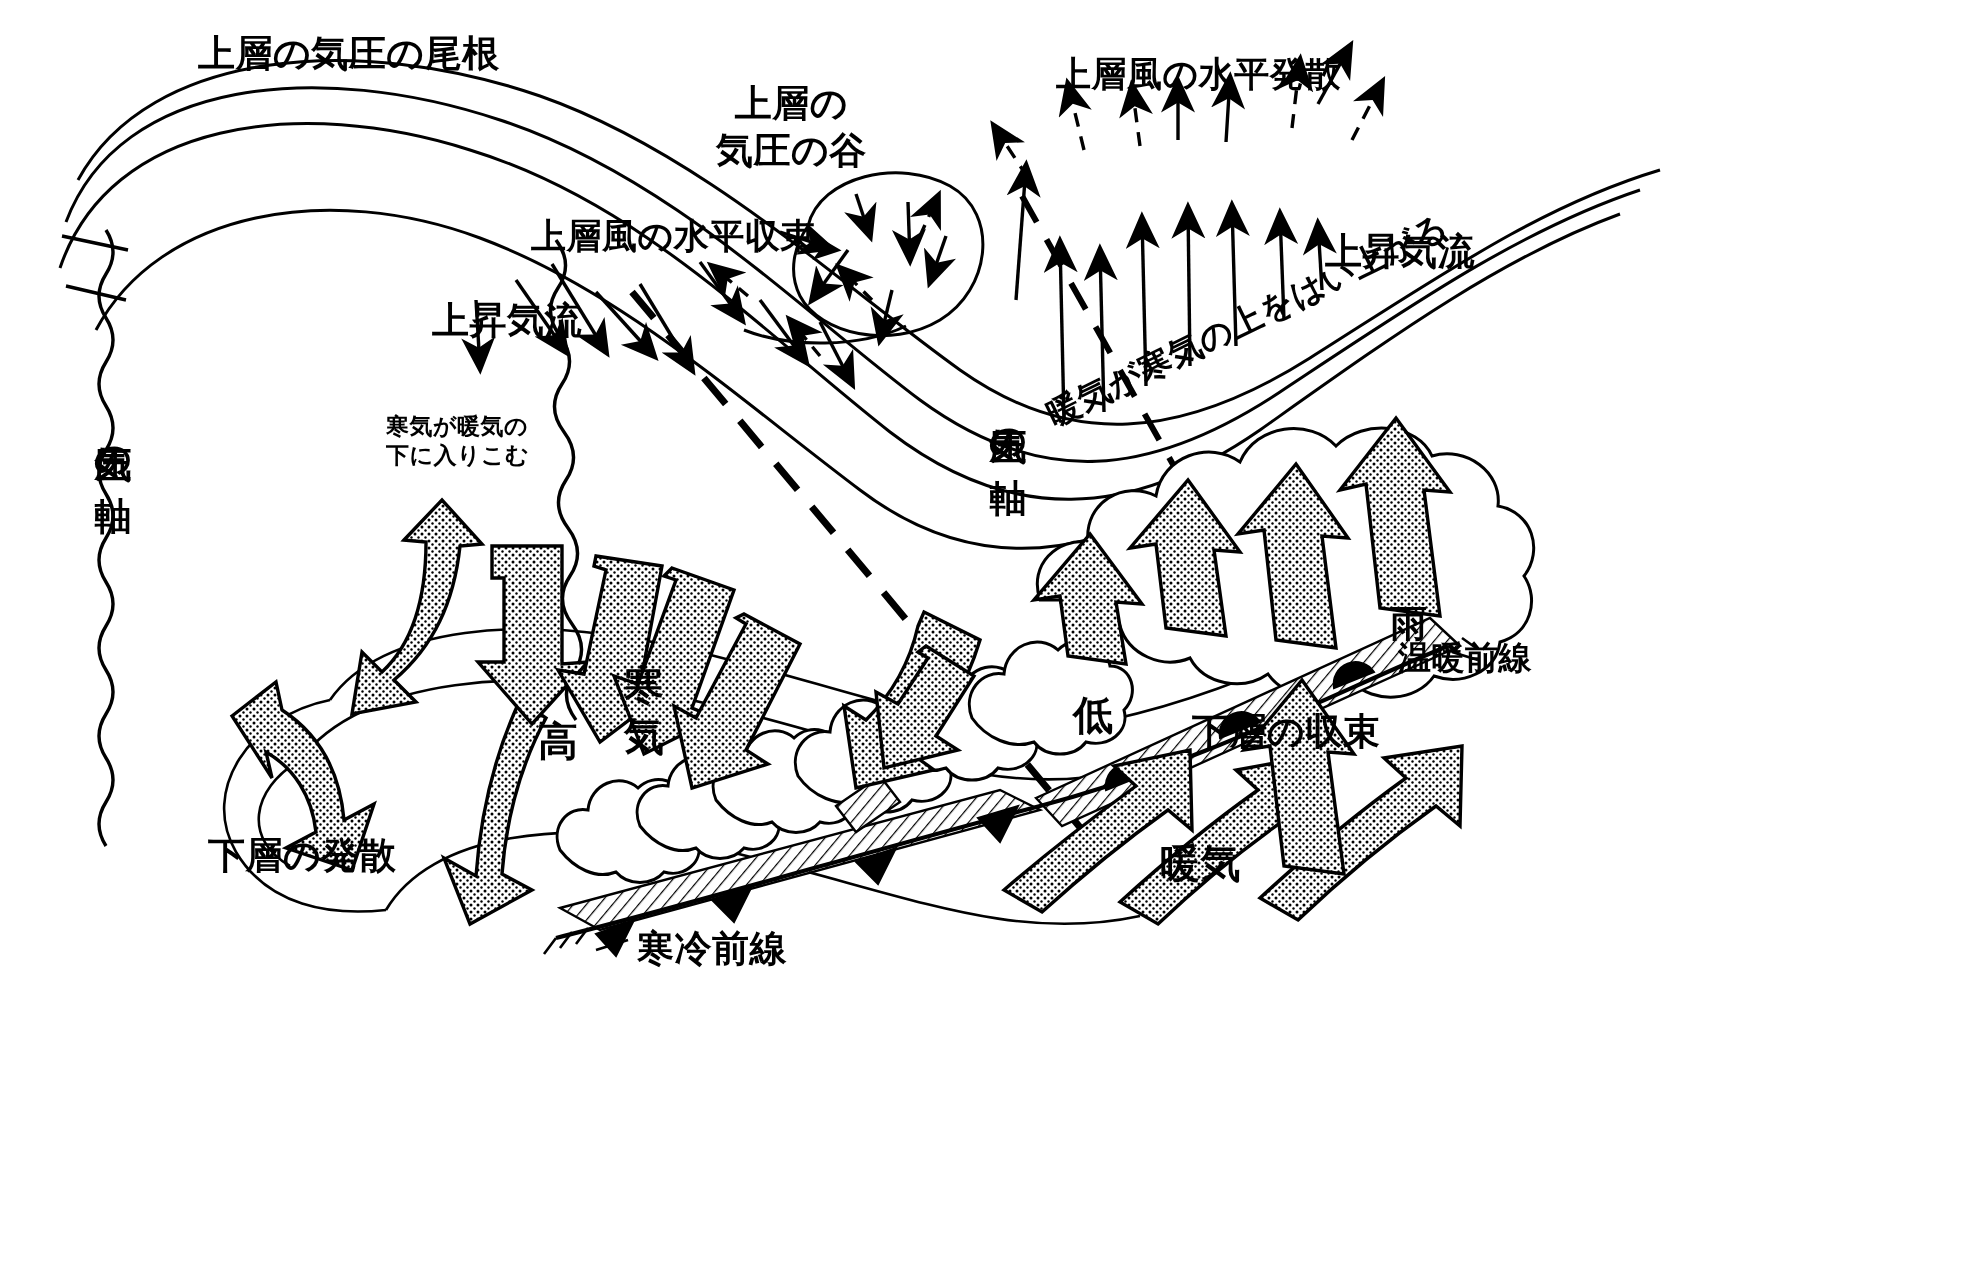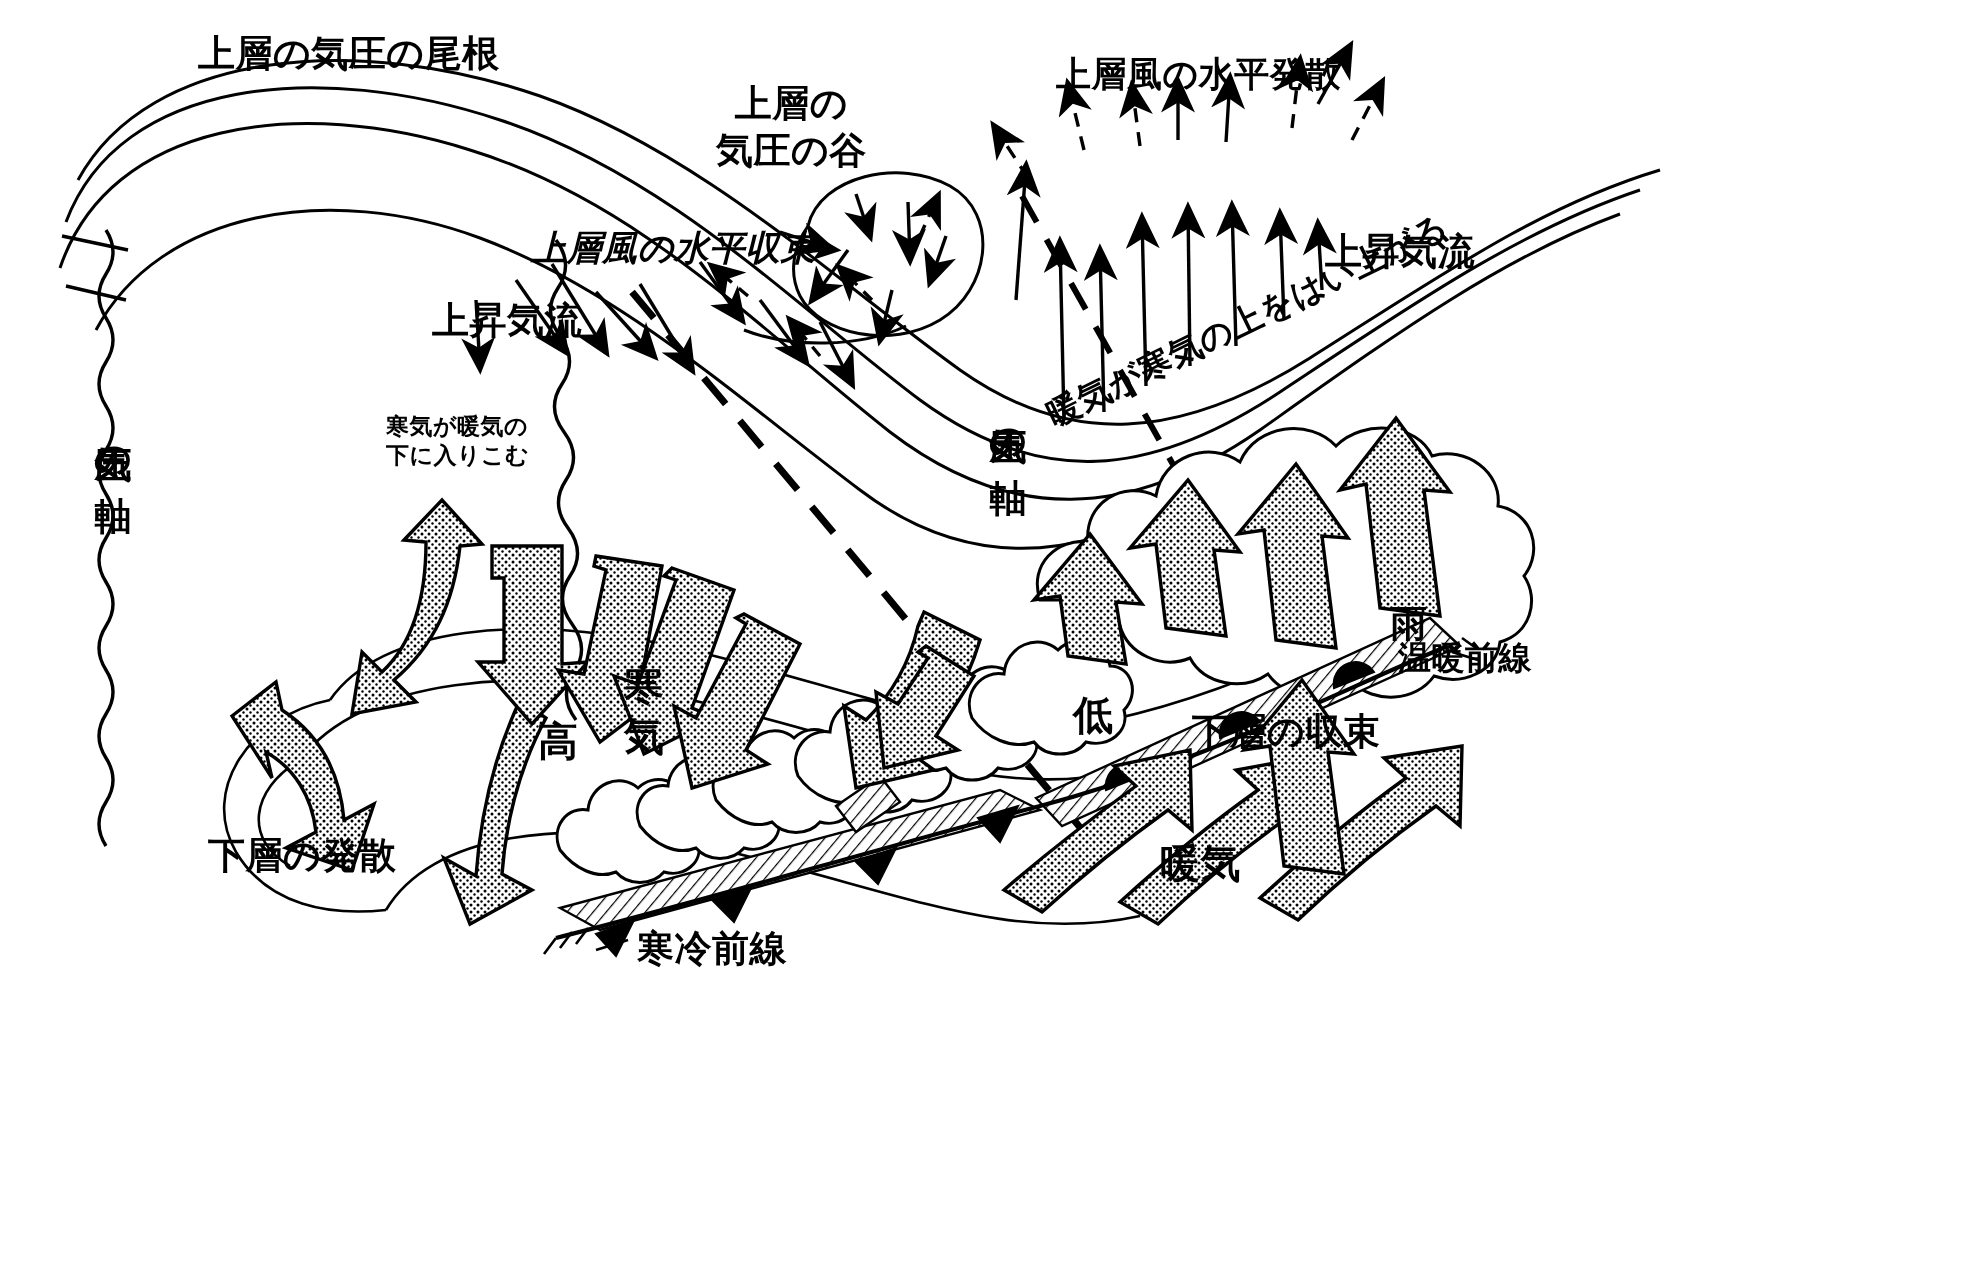--- a/index.html
+++ b/index.html
@@ -234,21 +234,21 @@
     </g>
   </svg>
 
   <div class="lbl" style="left:198px; top:30px; font-size:37px;">上層の気圧の尾根</div>
 
   <div class="lbl" style="left:716px; top:80px; font-size:37px; text-align:center;">上層の
 気圧の谷</div>
 
   <div class="lbl" style="left:1056px; top:52px; font-size:35px;">上層風の水平発散</div>
 
-  <div class="lbl" style="left:531px; top:226px; font-size:35px;font-style:italic;">上層風の水平収束</div>
+  <div class="lbl" style="left:531px; top:214px; font-size:35px;">上層風の水平収束</div>
 
   <div class="lbl" style="left:1325px; top:228px; font-size:37px;">上昇気流</div>
 
   <div class="lbl" style="left:432px; top:297px; font-size:37px;">上昇気流</div>
 
   <div class="lbl rot" style="left:1040px; top:398px; font-size:33px; transform:rotate(-26deg);">暖気が寒気の上をはい上がる</div>
 
   <div class="lbl vert" style="left:92px; top:418px; font-size:37px;">気圧の軸</div>
 
   <div class="lbl vert" style="left:987px; top:400px; font-size:37px;">気圧の軸</div>

